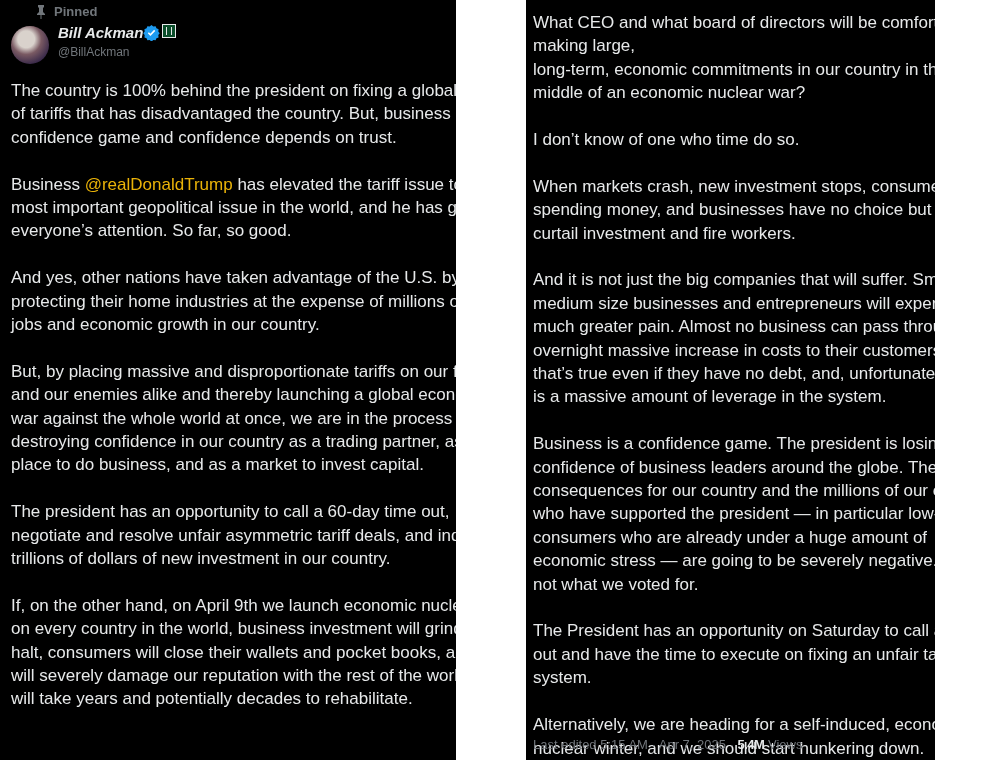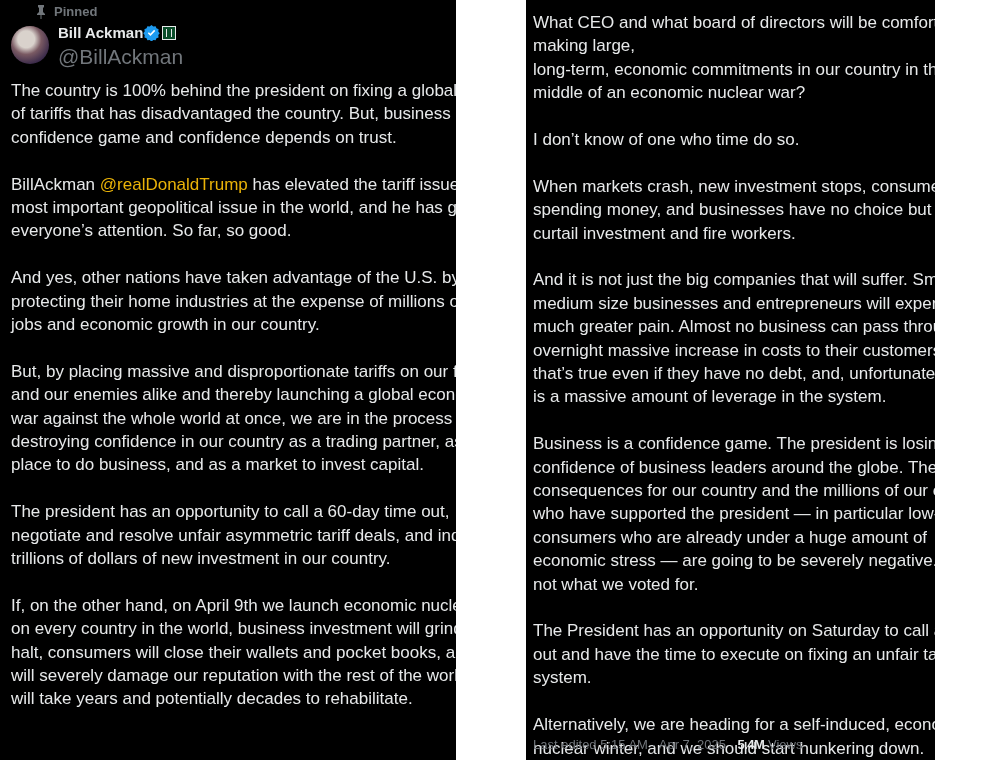--- a/index.html
+++ b/index.html
@@ -5,23 +5,23 @@
   html,body{margin:0;padding:0;}
   body{width:999px;height:760px;background:#ffffff;overflow:hidden;position:relative;
        font-family:"Liberation Sans","DejaVu Sans",sans-serif;color:#e7e9ea;}
   .panel{position:absolute;top:0;height:760px;background:#000;overflow:hidden;}
   #left{left:0;width:456px;}
   #right{left:526px;width:409px;}
   .pinned{position:absolute;left:36px;top:4px;font-size:13px;color:#71767b;font-weight:bold;display:flex;align-items:center;gap:8px;}
   .pin-icon{width:10px;height:14px;display:inline-block;}
   .avatar{position:absolute;left:11px;top:26px;width:38px;height:38px;border-radius:50%;
           background:radial-gradient(circle at 40% 35%,#d9d2cc 0 25%,#7a5a63 45%,#3a2a4a 75%);}
-  .name-row{position:absolute;left:58px;top:24px;display:flex;align-items:center;gap:0;}
+  .name-row{position:absolute;left:58px;top:24px;display:flex;align-items:flex-start;gap:0;font-style:italic;}
   .name{font-size:15px;font-weight:bold;color:#e7e9ea;}
-  .handle{position:absolute;left:58px;top:45px;font-size:21px;color:#71767b;text-align:center;}
+  .handle{position:absolute;left:58px;top:45px;font-size:12px;color:#71767b;text-align:center;}
   .verified{width:17px;height:17px;}
   .affil{width:14px;height:14px;border:1px solid #e7e9ea;background:#0a4d2a;box-sizing:border-box;display:inline-block;position:relative;margin-left:2px;}
   .affil::before,.affil::after{content:"";position:absolute;top:2px;width:1px;height:8px;background:#e7e9ea;}
   .affil::before{left:3px;}.affil::after{left:8px;}
   .grok{position:absolute;left:466px;top:28px;width:20px;height:20px;}
   .more{position:absolute;left:497px;top:28px;font-size:16px;color:#71767b;letter-spacing:1px;}
   .body{position:absolute;font-size:17px;line-height:23.4px;color:#e7e9ea;}
   #left .body{left:11px;top:79px;width:505px;}
   #right .body{left:7px;top:11px;width:462px;}
   .body p{margin:0 0 23.4px 0;white-space:pre-line;}
@@ -50,21 +50,21 @@
   </div>
   <div class="handle">@BillAckman</div>
   <svg class="grok" viewBox="0 0 20 20">
       <circle cx="10" cy="10" r="6" stroke="#e7e9ea" stroke-width="1.8" fill="none"></circle>
       <line x1="3" y1="18" x2="17" y2="2" stroke="#e7e9ea" stroke-width="1.8"></line>
     </svg>
   <div class="more">···</div>
 
   <div class="body">
     <p>The country is 100% behind the president on fixing a global system of tariffs that has disadvantaged the country. But, business is a confidence game and confidence depends on trust.</p>
-    <p><span>BillAckman </span><span class="mention">@realDonaldTrump</span><span> has elevated the tariff issue to the most important geopolitical issue in the world, and he has gotten everyone’s attention. So far, so good.</span></p>
+    <p><span>Business </span><span class="mention">@realDonaldTrump</span><span> has elevated the tariff issue to the most important geopolitical issue in the world, and he has gotten everyone’s attention. So far, so good.</span></p>
     <p>And yes, other nations have taken advantage of the U.S. by protecting their home industries at the expense of millions of our jobs and economic growth in our country.</p>
     <p>But, by placing massive and disproportionate tariffs on our friends and our enemies alike and thereby launching a global economic war against the whole world at once, we are in the process of destroying confidence in our country as a trading partner, as a place to do business, and as a market to invest capital.</p>
     <p>The president has an opportunity to call a 60-day time out, negotiate and resolve unfair asymmetric tariff deals, and induce trillions of dollars of new investment in our country.</p>
     <p>If, on the other hand, on April 9th we launch economic nuclear war on every country in the world, business investment will grind to a halt, consumers will close their wallets and pocket books, and we will severely damage our reputation with the rest of the world that will take years and potentially decades to rehabilitate.</p>
   </div>
 </div>
 
 <div id="right" class="panel">
   <div class="body">
     <p>What CEO and what board of directors will be comfortable making large,

